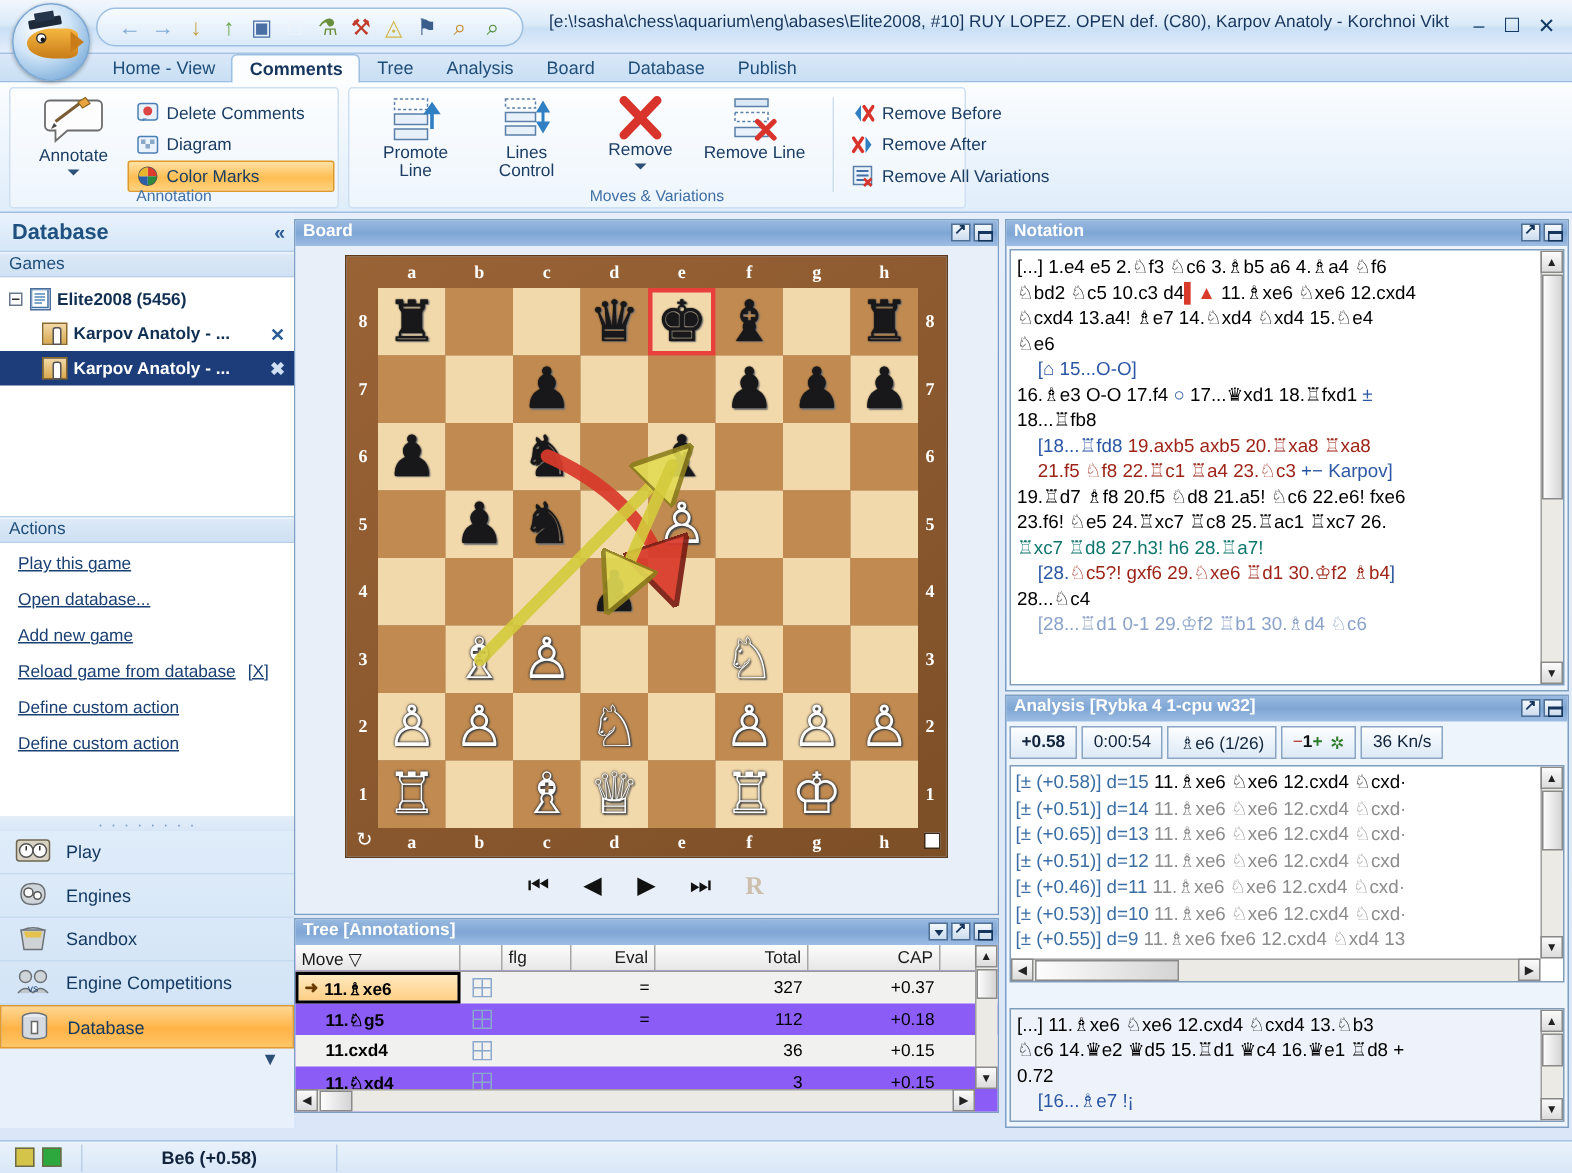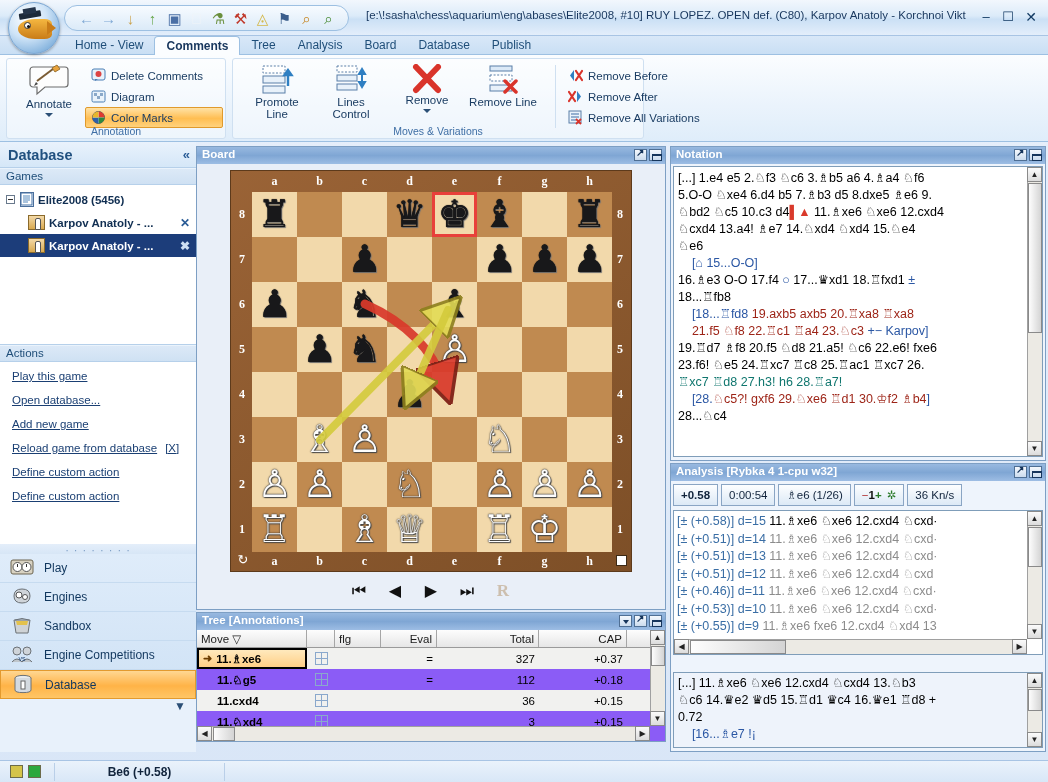--- a/index.html
+++ b/index.html
@@ -881,34 +881,34 @@
     <div class="ptitle">
       <span>Notation</span>
       <span class="pbtns">
         <span class="pbtn restore"></span>
         <span class="pbtn min"></span>
       </span>
     </div>
     <div id="notationbody">
       <div id="notationlines" style="width:349px;">
           <div style="white-space: pre;"><span style="color: rgb(0, 0, 0);">[...] 1.e4 e5 2.♘f3 ♘c6 3.♗b5 a6 4.♗a4 ♘f6</span></div>
-          <div style="white-space: pre;"><span style="color: rgb(0, 0, 0);">5.O-O ♘xe4 6.d4 b5 7.♗b3 d5 8.dxe5 ♗e6 9.</span></div>
           <div style="white-space: pre;"><span style="color: rgb(0, 0, 0);">♘bd2 ♘c5 10.c3 d4</span><span style="color: rgb(217, 58, 43);">▌▲</span><span style="color: rgb(0, 0, 0);"> 11.♗xe6 ♘xe6 12.cxd4</span></div>
           <div style="white-space: pre;"><span style="color: rgb(0, 0, 0);">♘cxd4 13.a4! ♗e7 14.♘xd4 ♘xd4 15.♘e4</span></div>
           <div style="white-space: pre;"><span style="color: rgb(0, 0, 0);">♘e6</span></div>
           <div style="white-space: pre;"><span style="color: rgb(43, 87, 164);">    [⌂ 15...O-O]</span></div>
           <div style="white-space: pre;"><span style="color: rgb(0, 0, 0);">16.♗e3 O-O 17.f4 </span><span style="color: rgb(43, 87, 164);">○</span><span style="color: rgb(0, 0, 0);"> 17...♛xd1 18.♖fxd1 </span><span style="color: rgb(43, 87, 164);">±</span></div>
           <div style="white-space: pre;"><span style="color: rgb(0, 0, 0);">18...♖fb8</span></div>
           <div style="white-space: pre;"><span style="color: rgb(43, 87, 164);">    [18...♖fd8 </span><span style="color: rgb(157, 36, 23);">19.axb5 axb5 20.♖xa8 ♖xa8</span></div>
           <div style="white-space: pre;"><span style="color: rgb(43, 87, 164);">    </span><span style="color: rgb(157, 36, 23);">21.f5 ♘f8 22.♖c1 ♖a4 23.♘c3 </span><span style="color: rgb(43, 87, 164);">+− Karpov]</span></div>
           <div style="white-space: pre;"><span style="color: rgb(0, 0, 0);">19.♖d7 ♗f8 20.f5 ♘d8 21.a5! ♘c6 22.e6! fxe6</span></div>
           <div style="white-space: pre;"><span style="color: rgb(0, 0, 0); text-align: right;">23.f6! ♘e5 24.♖xc7 ♖c8 25.♖ac1 ♖xc7 26.</span></div>
           <div style="white-space: pre;"><span style="color: #0f766e;">♖xc7 ♖d8 27.h3! h6 28.♖a7!</span></div>
           <div style="white-space: pre;"><span style="color: rgb(43, 87, 164);">    [28.</span><span style="color: rgb(157, 36, 23);">♘c5?! gxf6 29.♘xe6 ♖d1 30.♔f2 ♗b4</span><span style="color: rgb(43, 87, 164);">]</span></div>
           <div style="white-space: pre;"><span style="color: rgb(0, 0, 0);">28...♘c4</span></div>
+          <div style="white-space: pre;"><span style="color: rgb(139, 163, 201);">    [28...♖d1 0-1 29.♔f2 ♖b1 30.♗d4 ♘c6</span></div>
         </div>
       <div class="vsb" style="top:0;bottom:0;">
         <div class="sbend" style="top:0;left:-1px;">▲</div>
         <div class="sbthumb" style="top:16px;left:0;width:14px;height:150px;"></div>
         <div class="sbend" style="bottom:0;left:-1px;">▼</div>
       </div>
     </div>
   </div>
 
   <div class="panel" id="analysispanel">
@@ -928,21 +928,21 @@
           <span style="color:#111;font-weight:bold;">1</span>
           <span style="color:#2a7a2a;font-weight:bold;">+</span>
           <span style="color:#2a7a2a;margin-left:5px;">✲</span>
         </div>
         <div class="anabtn">36 Kn/s</div>
       </div>
     <div id="analines">
       <div id="analinesinner" style="padding-top:2px;">
           <div class="aline top"><span class="aev">[± (+0.58)] d=15</span><span class="amv">  11.♗xe6 ♘xe6 12.cxd4 ♘cxd·</span></div>
           <div class="aline"><span class="aev">[± (+0.51)] d=14</span><span class="amv">  11.♗xe6 ♘xe6 12.cxd4 ♘cxd·</span></div>
-          <div class="aline"><span class="aev">[± (+0.51)] d=13</span><span class="amv">  11.♗xe6 ♘xe6 12.cxd4 ♘cxd·</span></div>
+          <div class="aline"><span class="aev">[± (+0.65)] d=13</span><span class="amv">  11.♗xe6 ♘xe6 12.cxd4 ♘cxd·</span></div>
           <div class="aline"><span class="aev">[± (+0.51)] d=12</span><span class="amv">  11.♗xe6 ♘xe6 12.cxd4 ♘cxd</span></div>
           <div class="aline"><span class="aev">[± (+0.46)] d=11</span><span class="amv">  11.♗xe6 ♘xe6 12.cxd4 ♘cxd·</span></div>
           <div class="aline"><span class="aev">[± (+0.53)] d=10</span><span class="amv">  11.♗xe6 ♘xe6 12.cxd4 ♘cxd·</span></div>
           <div class="aline"><span class="aev">[± (+0.55)] d=9</span><span class="amv">  11.♗xe6 fxe6 12.cxd4 ♘xd4 13</span></div>
         </div>
       <div class="vsb" style="top:0;bottom:15px;">
         <div class="sbend" style="top:0;left:-1px;">▲</div>
         <div class="sbthumb" style="top:16px;left:0;width:14px;height:40px;"></div>
         <div class="sbend" style="bottom:0;left:-1px;">▼</div>
       </div>

